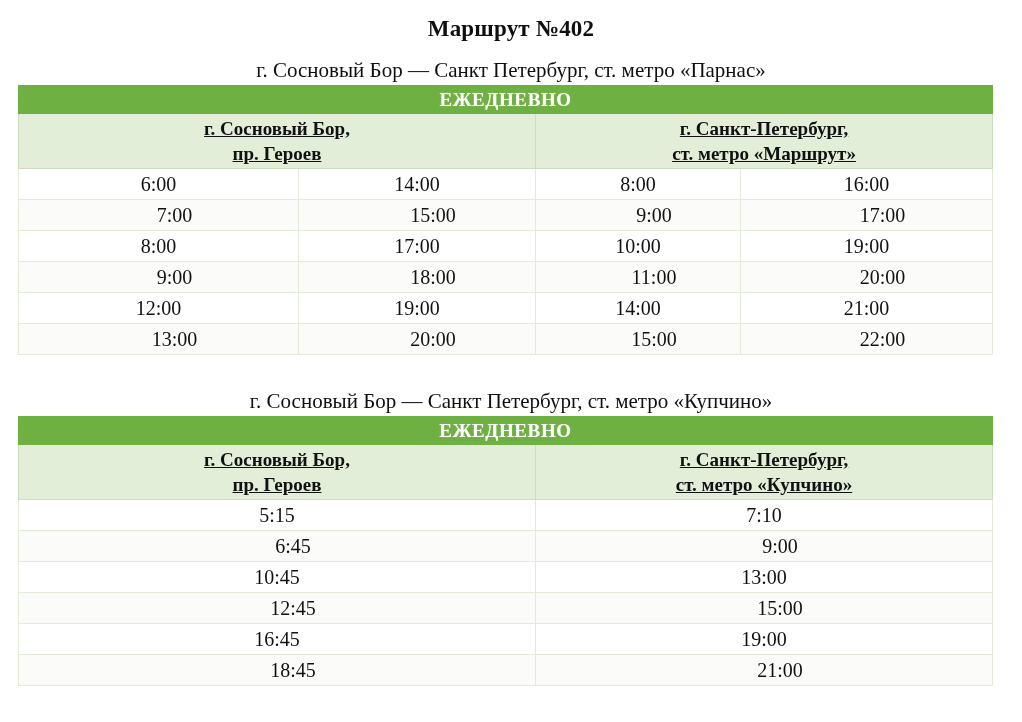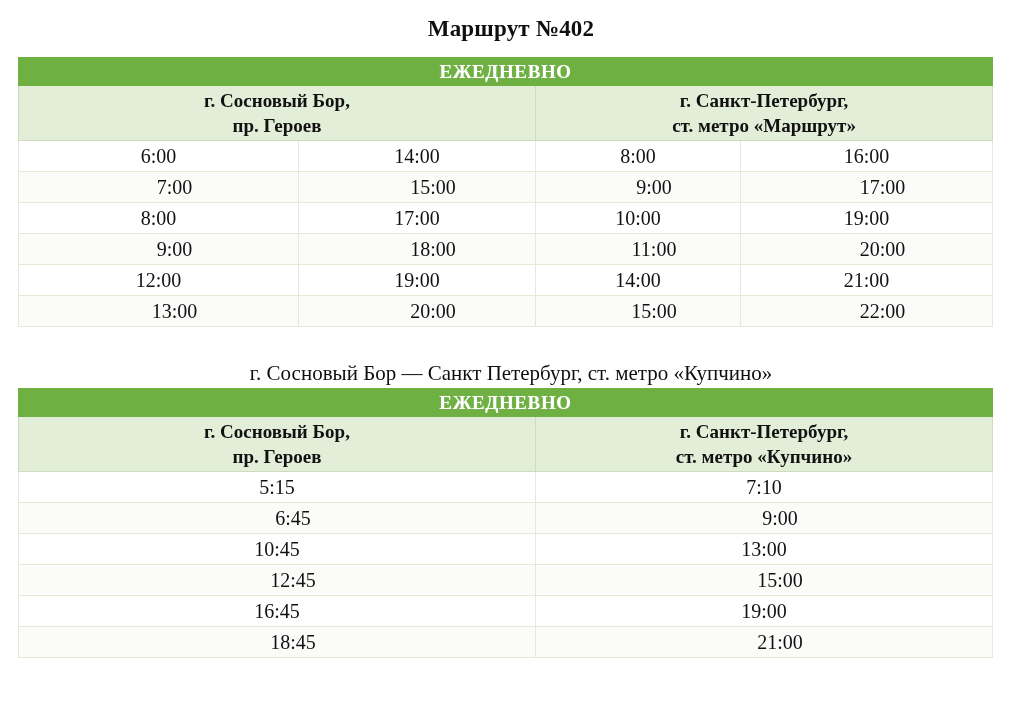--- a/index.html
+++ b/index.html
@@ -85,20 +85,21 @@
     line-height: 25px;
     color: #111111;
     border-left-color: #cddcbe;
     border-right-color: #cddcbe;
     border-top-color: #cddcbe;
     border-bottom-color: #cddcbe;
   }
 
   .dest-row td .dest-line {
     display: block;
+    text-decoration: underline;
   }
 
   .time-row td {
     height: 30px;
     text-align: center;
     vertical-align: middle;
     font-size: 20px;
     line-height: 22px;
     color: #111111;
     background: #ffffff;
@@ -130,20 +131,21 @@
 </style>
 </head>
 <body>
 
 <div class="page">
 
   <div class="schedule-block">
 
     <div class="route-title">Маршрут №402</div>
 
+    <div class="route-subtitle">г. Сосновый Бор — Санкт Петербург, ст. метро «Парнас»</div>
 
     <table class="sched-table t1">
       <colgroup>
         <col class="c1">
           <col class="c2">
           <col class="c3">
           <col class="c4">
       </colgroup>
       <tbody>
         <tr class="band-row">

